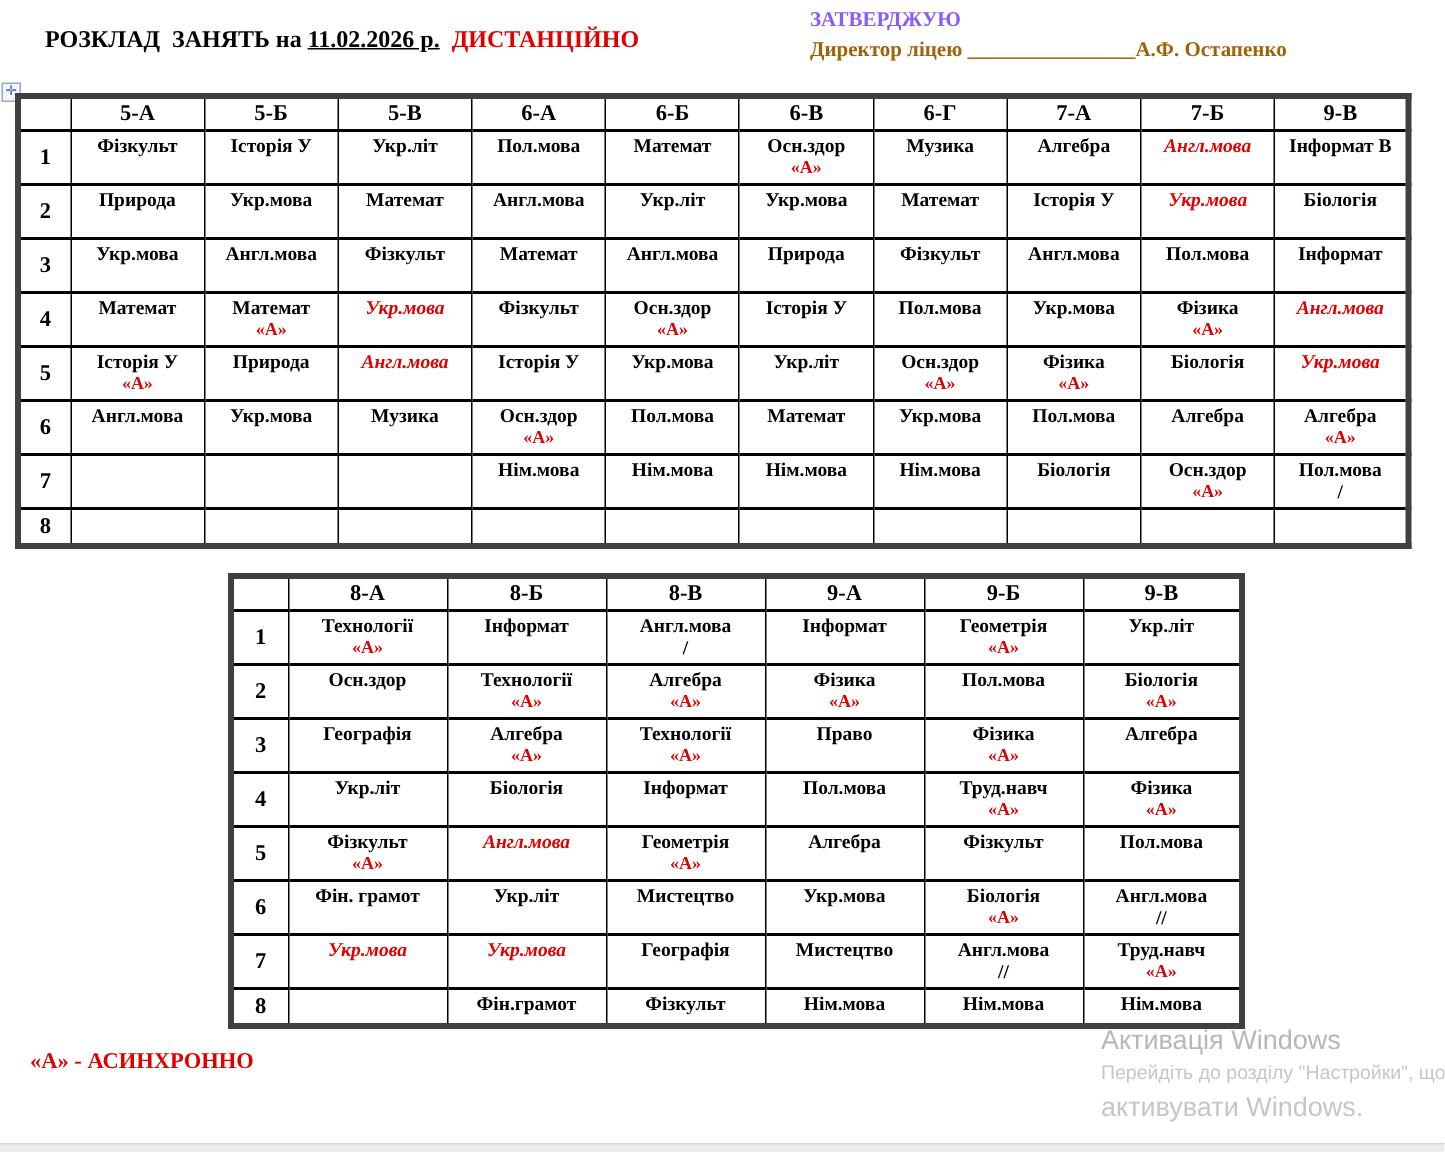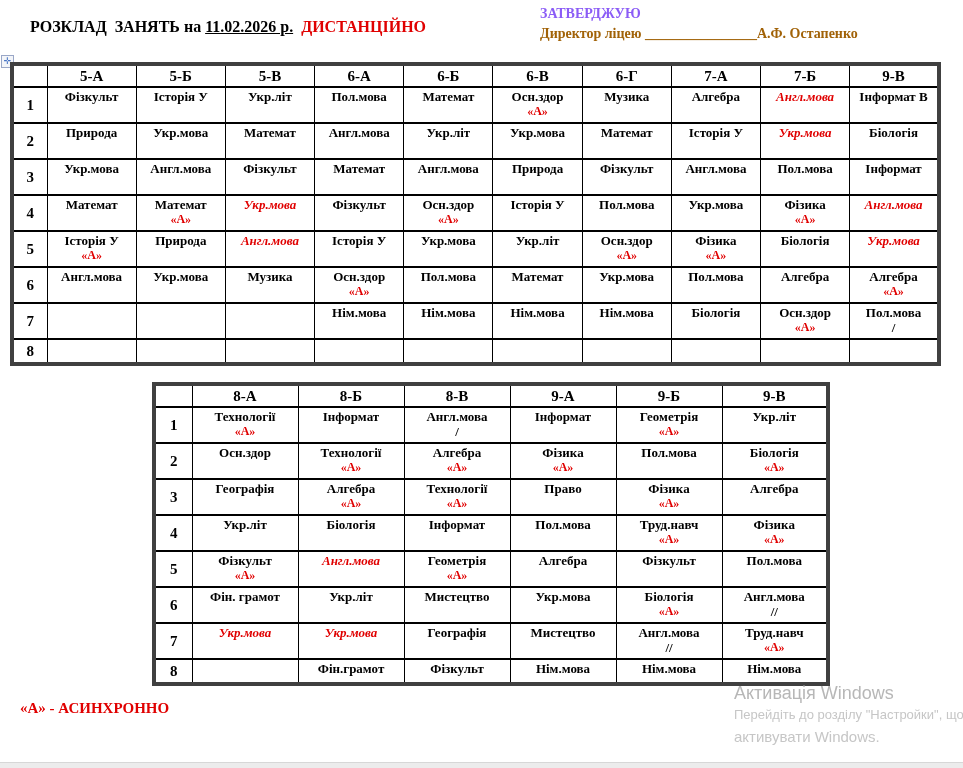--- a/index.html
+++ b/index.html
@@ -47,21 +47,21 @@
   .note { display:block; color:#000; font-weight:bold; line-height:1.1; }
   
   .legend {
     position:absolute; left:20px; top:700px;
     font-size:15px; font-weight:bold; color:#e00000;
   }
   
   .wm { position:absolute; font-family:Liberation Sans, sans-serif; white-space:nowrap;margin-left:16px; }
   .wm-1 { left:718px; top:683px; font-size:18px; color:#b7b7b7; }
   .wm-2 { left:718px; top:707px; font-size:13px; color:#c6c6c6; }
-  .wm-3 { left:718px; top:728px; font-size:15px; color:#c6c6c6; }
+  .wm-3 { left:718px; top:728px; font-size:18px; color:#c6c6c6; }
   
   .bottom-strip {
     position:absolute; left:0; right:0; bottom:0; height:6px;
     background:#ececec; border-top:1px solid #d7d7d7;
   }
 </style>
 </head>
 <body>
 
 <div class="doc-title"><span>РОЗКЛАД  ЗАНЯТЬ на </span><span class="title-date">11.02.2026 р.</span><span class="title-mode">ДИСТАНЦІЙНО</span></div>

